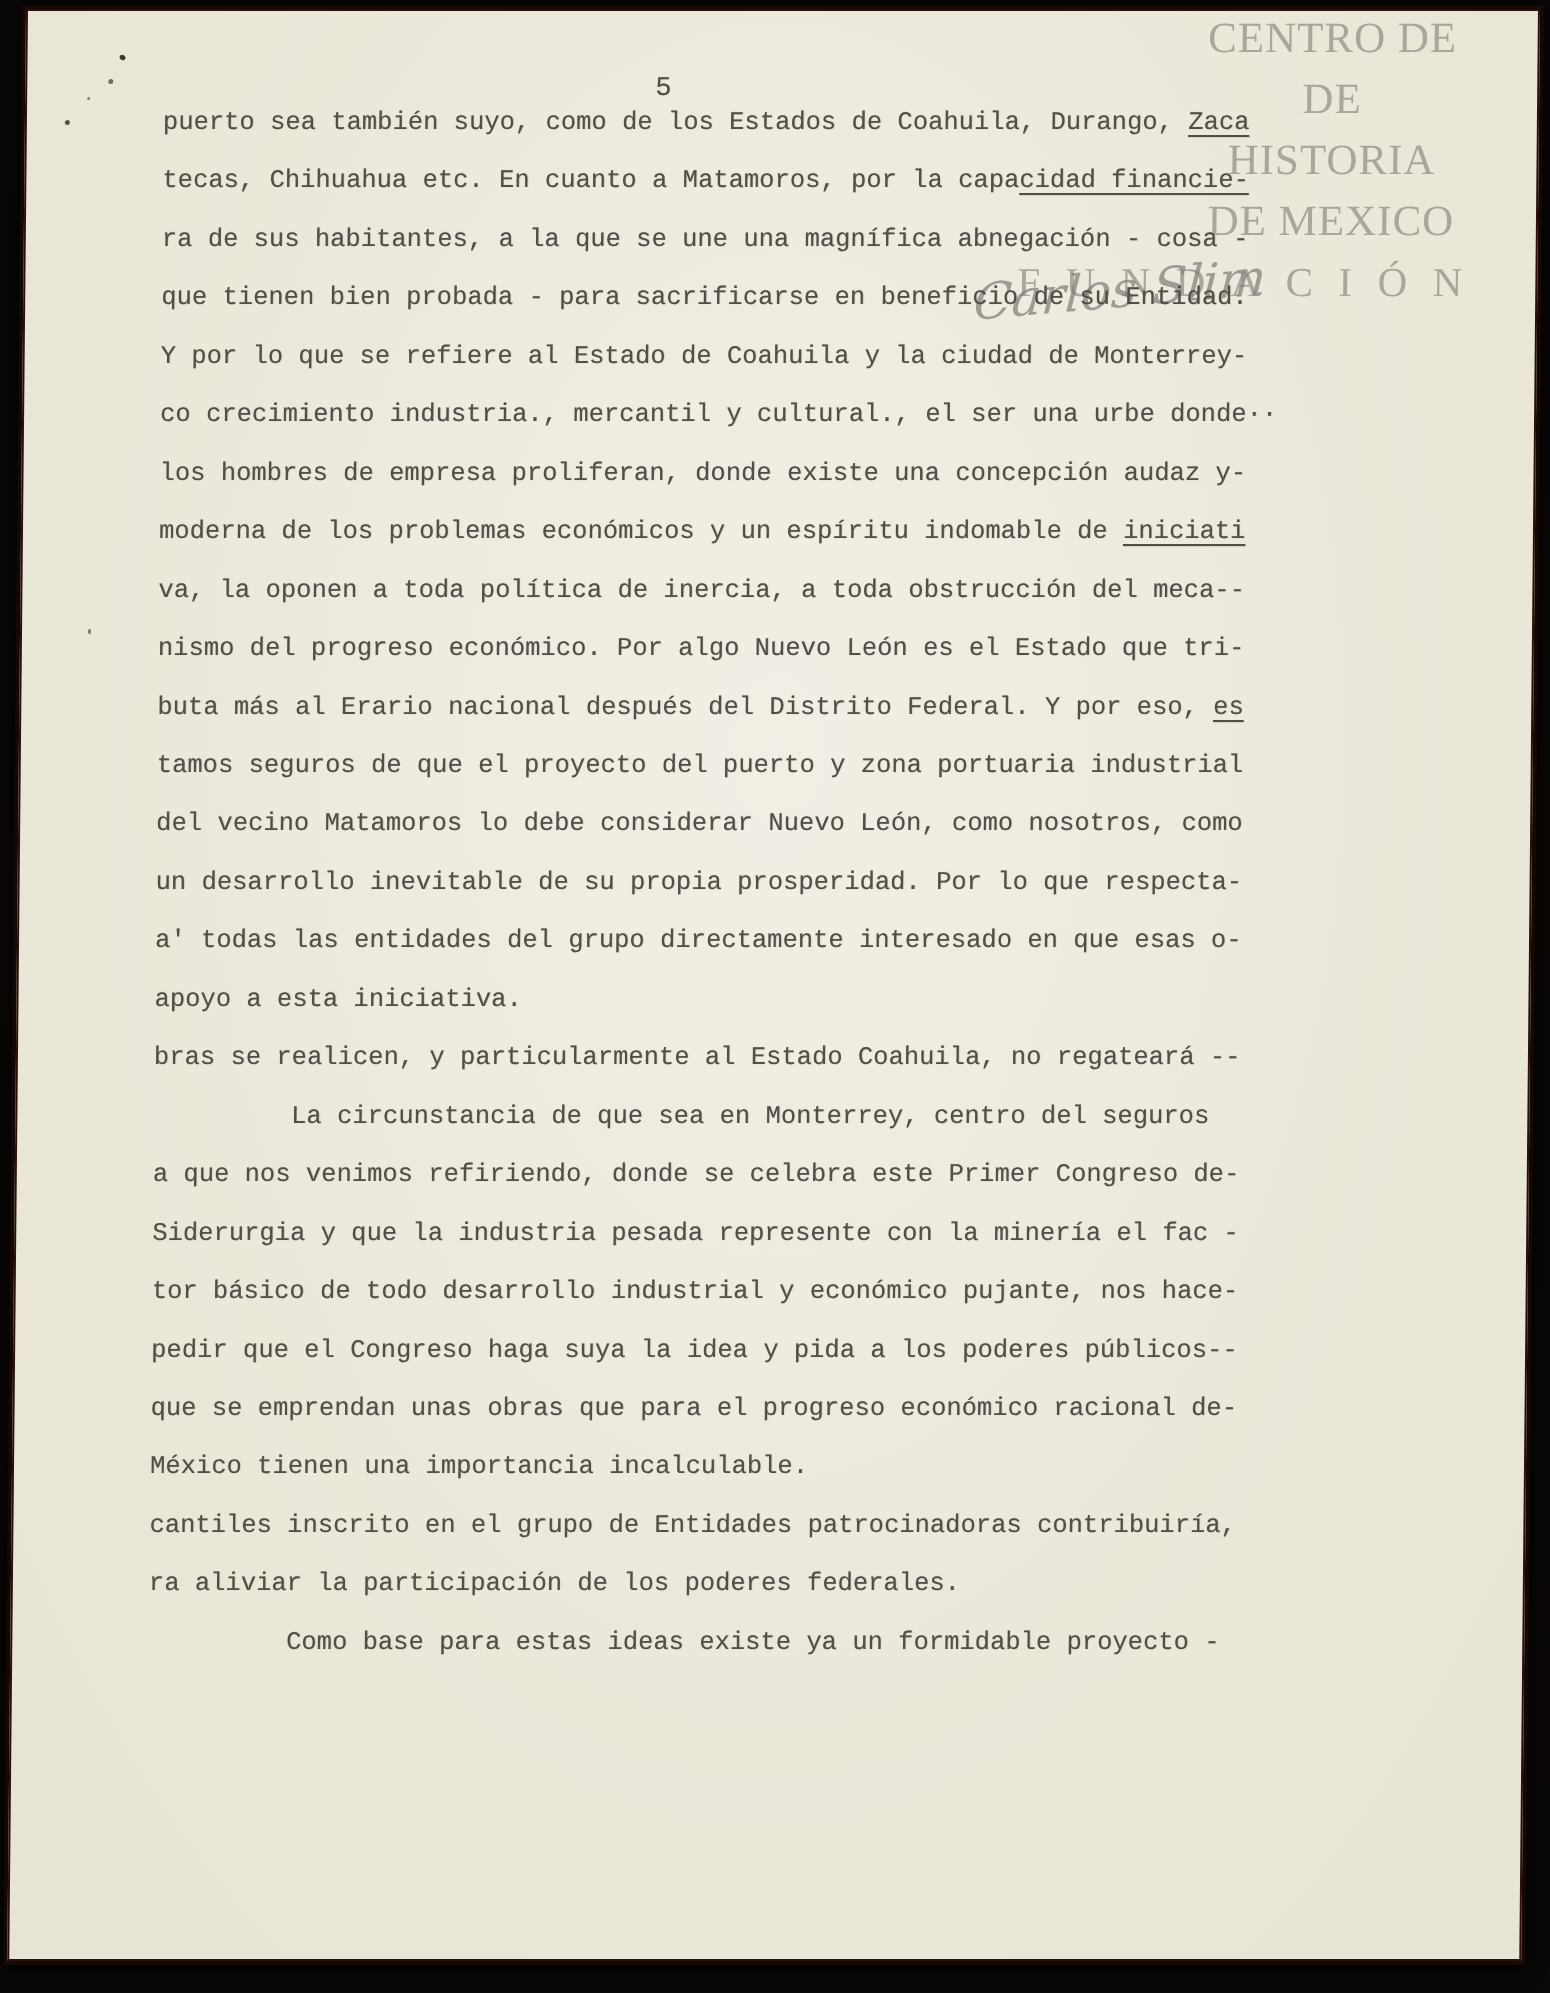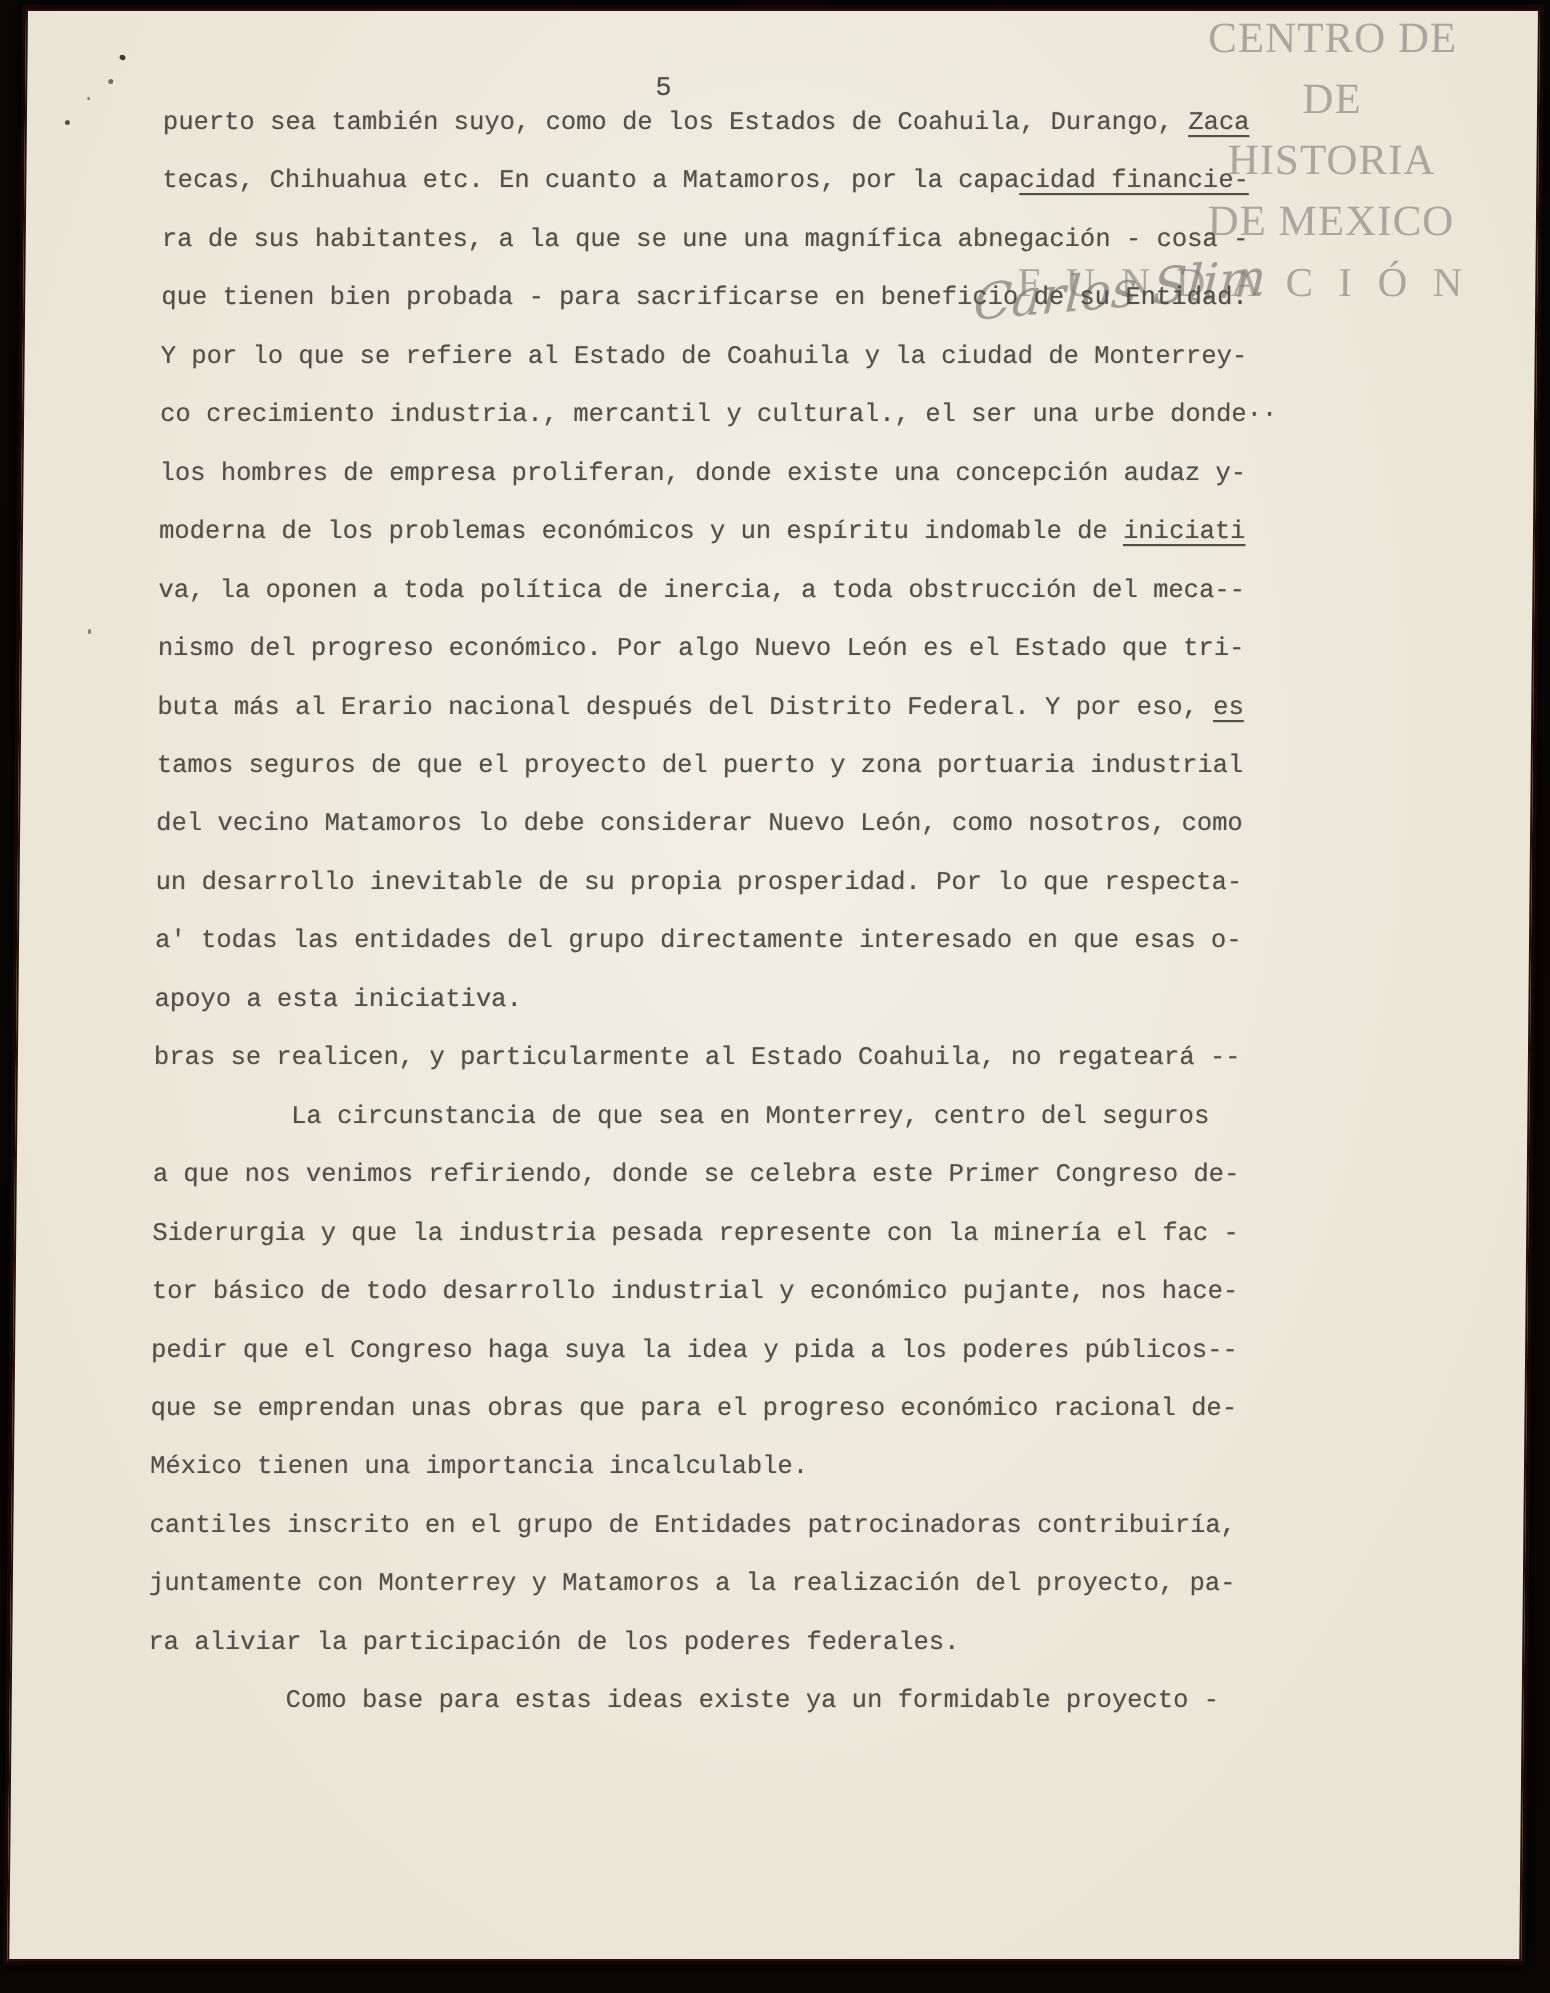--- a/index.html
+++ b/index.html
@@ -117,18 +117,17 @@
       <div class="tline"><span>apoyo a esta iniciativa.</span></div>
       <div class="tline"><span>bras se realicen, y particularmente al Estado Coahuila, no regateará --</span></div>
       <div class="tline"><span>         La circunstancia de que sea en Monterrey, centro del seguros</span></div>
       <div class="tline"><span>a que nos venimos refiriendo, donde se celebra este Primer Congreso de-</span></div>
       <div class="tline"><span>Siderurgia y que la industria pesada represente con la minería el fac -</span></div>
       <div class="tline"><span>tor básico de todo desarrollo industrial y económico pujante, nos hace-</span></div>
       <div class="tline"><span>pedir que el Congreso haga suya la idea y pida a los poderes públicos--</span></div>
       <div class="tline"><span>que se emprendan unas obras que para el progreso económico racional de-</span></div>
       <div class="tline"><span>México tienen una importancia incalculable.</span></div>
       <div class="tline"><span>cantiles inscrito en el grupo de Entidades patrocinadoras contribuiría,</span></div>
-      <div class="tline"><span>juntamente con Monterrey y Matamoros a la realización del proyecto, pa-</span></div>
       <div class="tline"><span>ra aliviar la participación de los poderes federales.</span></div>
       <div class="tline"><span>         Como base para estas ideas existe ya un formidable proyecto -</span></div>
     </div>
 
 </div>
 
 </body></html>

